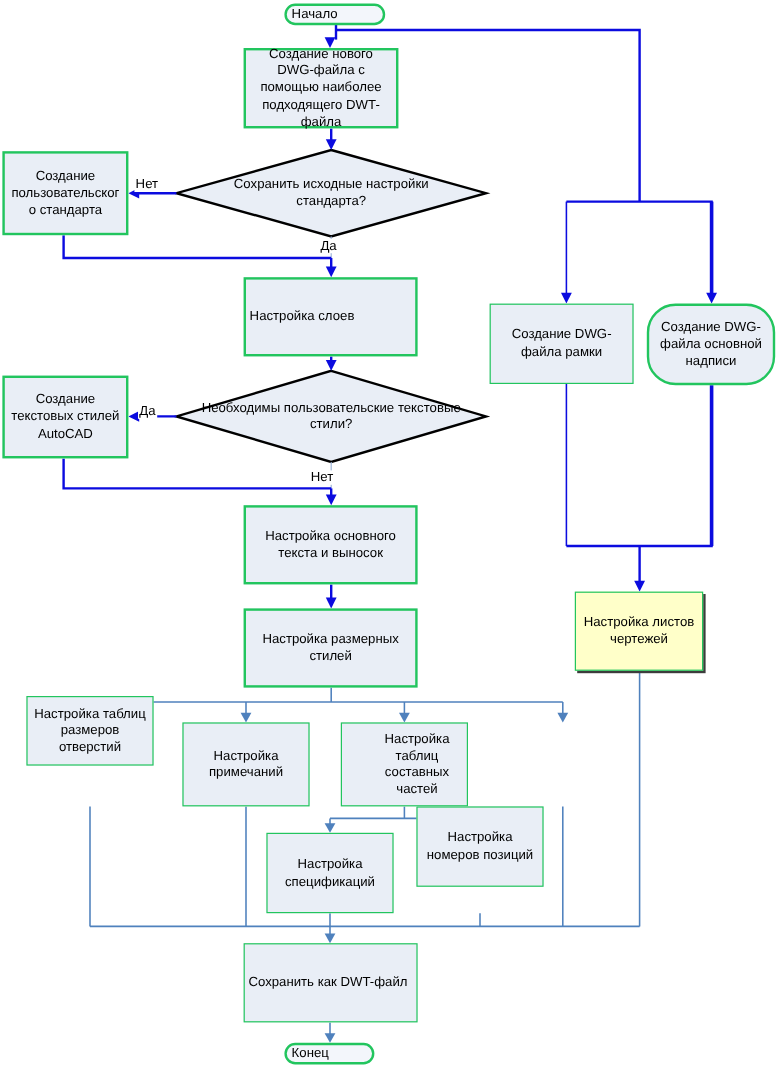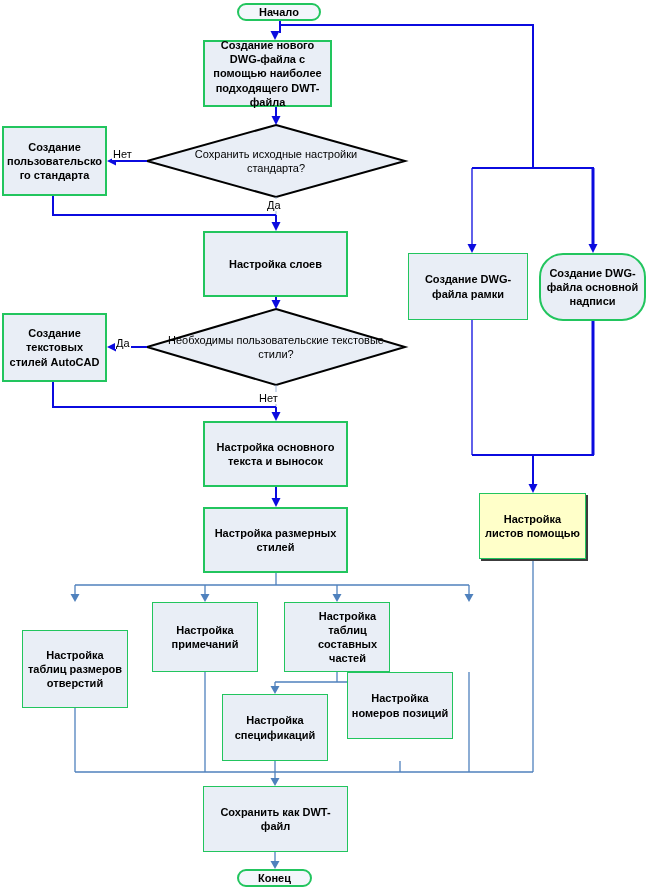--- a/index.html
+++ b/index.html
@@ -1,39 +1,39 @@
 <!DOCTYPE html>
 <html><head>
 <meta charset="utf-8">
 <style>
   html,body{margin:0;padding:0;background:#fff;}
   .canvas{position:relative;width:647px;height:890px;background:#ffffff;
           font-family:"Liberation Sans",sans-serif;color:#000;overflow:hidden;}
   .layer{position:absolute;left:0;top:0;}
-  .node{position:absolute;display:flex;align-items:center;justify-content:center;
+  .node{position:absolute;display:flex;align-items:center;justify-content:flex-start;
         text-align:center;background:#e9eef6;border:1px solid #22c55e;
         font-size:11px;line-height:1.28;padding:2px 3px;box-sizing:border-box;
-        overflow-wrap:break-word;word-break:break-word;font-weight:bold;}
+        overflow-wrap:break-word;word-break:break-word;}
   .thick{border-width:2px;}
   .terminator{border-radius:10px;background:#f3f6fb;border-width:2px;padding:0 4px;}
   .yellow{background:#ffffc9;box-shadow:2px 2px 0 #3c3c3c;}
   .dlabel{position:absolute;display:flex;align-items:center;justify-content:center;
           text-align:center;font-size:11px;line-height:1.3;background:transparent;}
   .elabel{position:absolute;font-size:11px;line-height:1.1;background:#fff;padding:0 1px;}
 
   #n-start{left:237px;top:3px;width:84px;height:18px;}
   #n-create-dwg{left:203px;top:40px;width:129px;height:67px;}
   #n-create-standard{left:2px;top:126px;width:105px;height:70px;}
   #d1-label{left:166px;top:139px;width:220px;height:44px;}
   #n-layers{left:203px;top:231px;width:145px;height:66px;}
   #d2-label{left:166px;top:325px;width:220px;height:44px;}
   #n-create-text-styles{left:2px;top:313px;width:105px;height:69px;}
   #n-main-text{left:203px;top:421px;width:145px;height:66px;}
   #n-dim-styles{left:203px;top:507px;width:145px;height:66px;}
-  #n-hole-tables{left:22px;top:630px;width:106px;height:78px;}
+  #n-hole-tables{left:22px;top:580px;width:106px;height:58px;}
   #n-notes{left:152px;top:602px;width:106px;height:70px;}
   #n-parts-tables{left:284px;top:602px;width:106px;height:70px;padding-left:24px;}
   #n-designations{left:416px;top:602px;width:106px;height:70px;}
   #n-specs{left:222px;top:694px;width:106px;height:67px;}
   #n-item-numbers{left:347px;top:672px;width:106px;height:67px;}
   #n-save-dwt{left:203px;top:786px;width:145px;height:66px;}
   #n-end{left:237px;top:869px;width:75px;height:18px;}
   #n-frame-dwg{left:408px;top:253px;width:120px;height:67px;}
   #n-title-block{left:539px;top:253px;width:107px;height:68px;border-radius:24px;}
   #n-sheets{left:479px;top:493px;width:107px;height:66px;}
@@ -180,21 +180,21 @@
     <span>Настройка номеров позиций</span>
   </div>
 
   <div class="node" id="n-frame-dwg">
     <span>Создание DWG-файла рамки</span>
   </div>
   <div class="node thick" id="n-title-block">
     <span>Создание DWG-файла основной надписи</span>
   </div>
   <div class="node yellow" id="n-sheets">
-    <span>Настройка листов помощью</span>
+    <span>Настройка листов чертежей</span>
   </div>
 
   <div class="node" id="n-save-dwt">
     <span>Сохранить как DWT-файл</span>
   </div>
 
   <div class="elabel" id="l-no1">Нет</div>
   <div class="elabel" id="l-yes1">Да</div>
   <div class="elabel" id="l-yes2">Да</div>
   <div class="elabel" id="l-no2">Нет</div>

